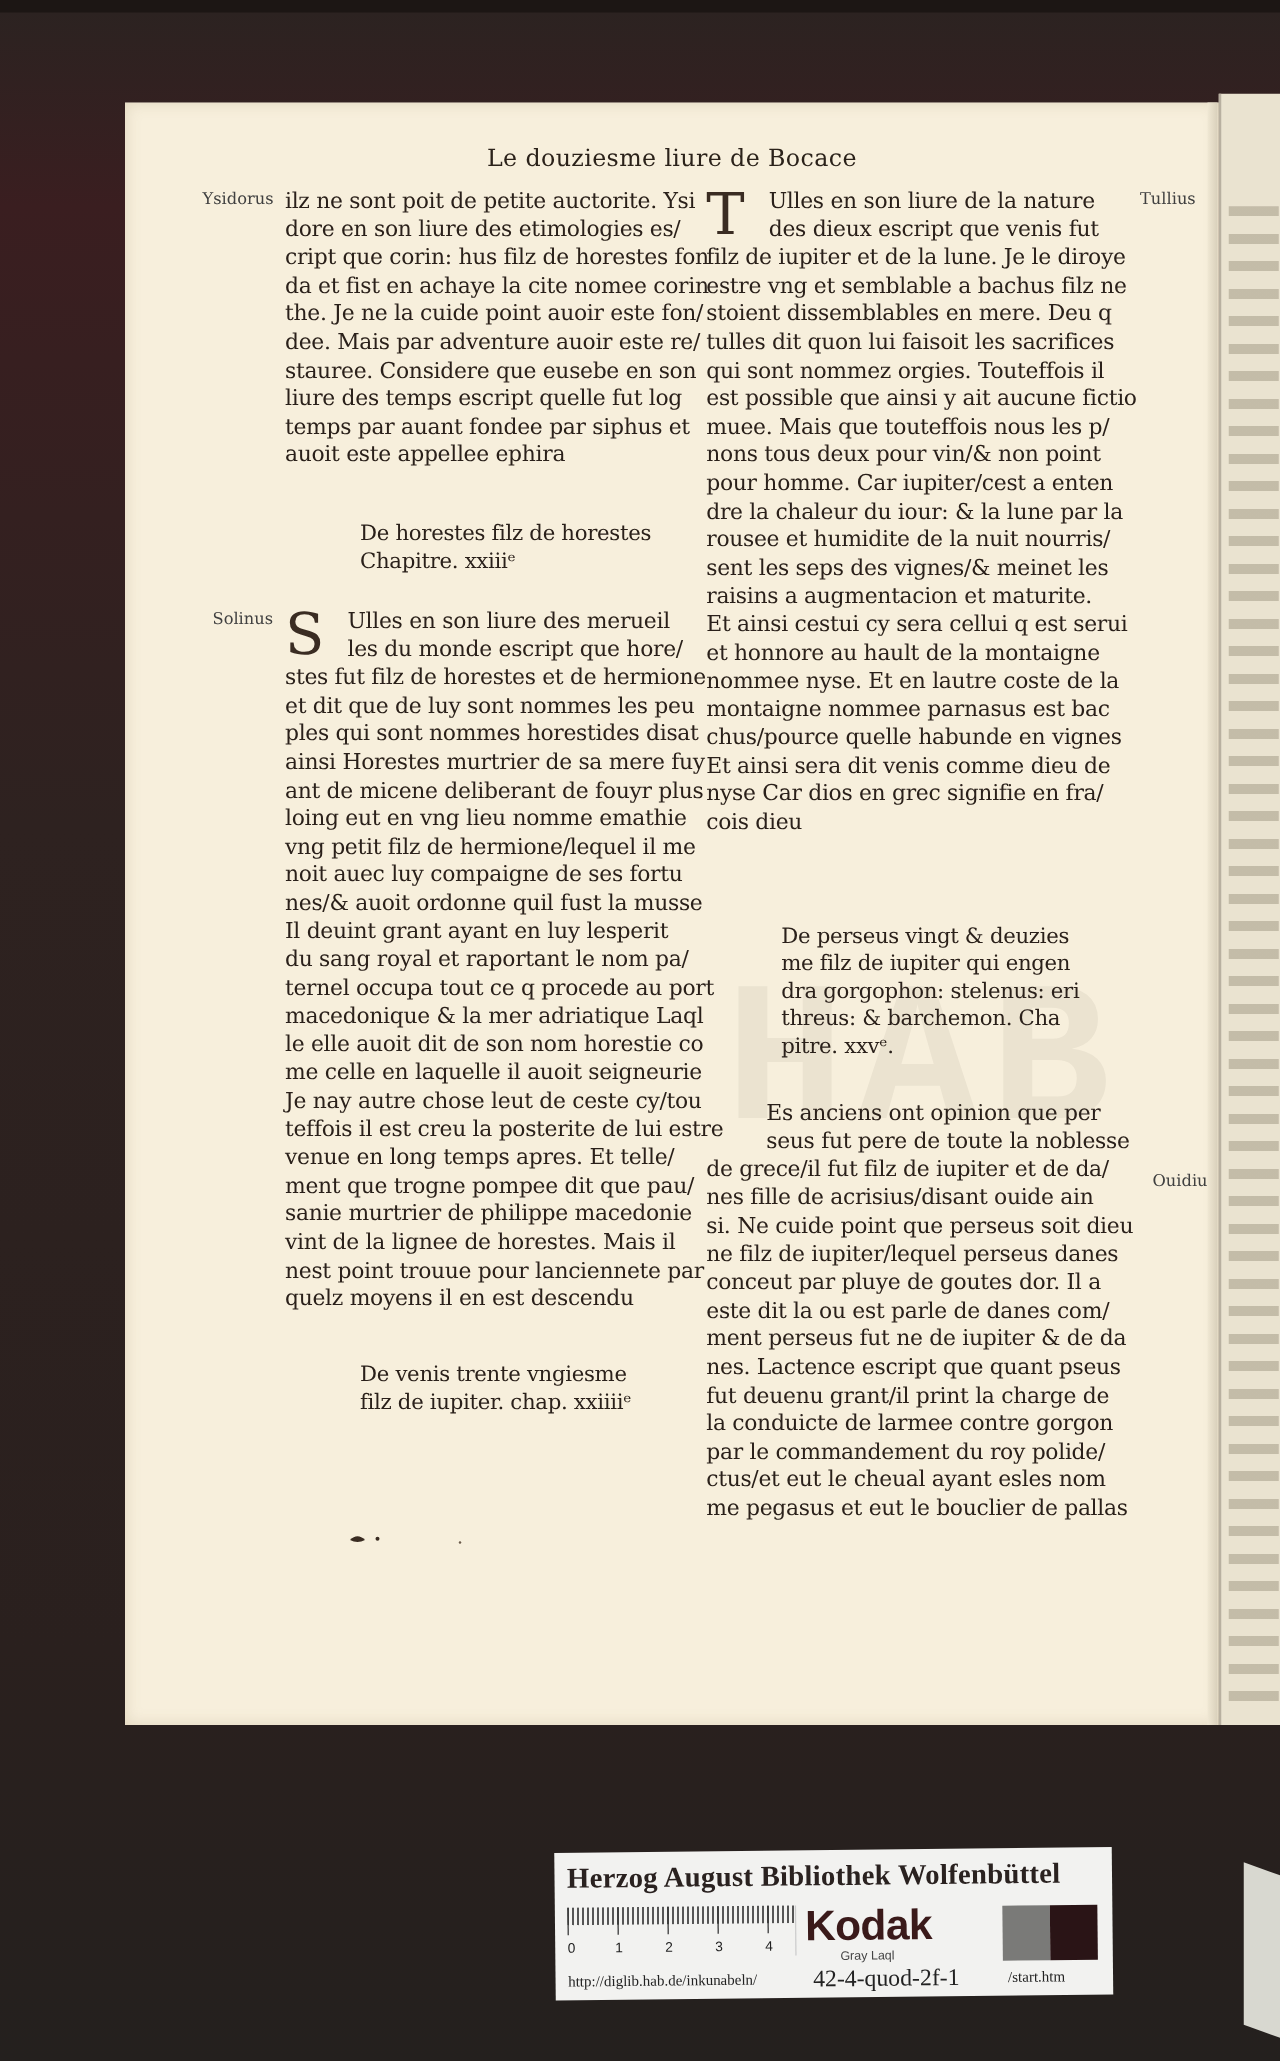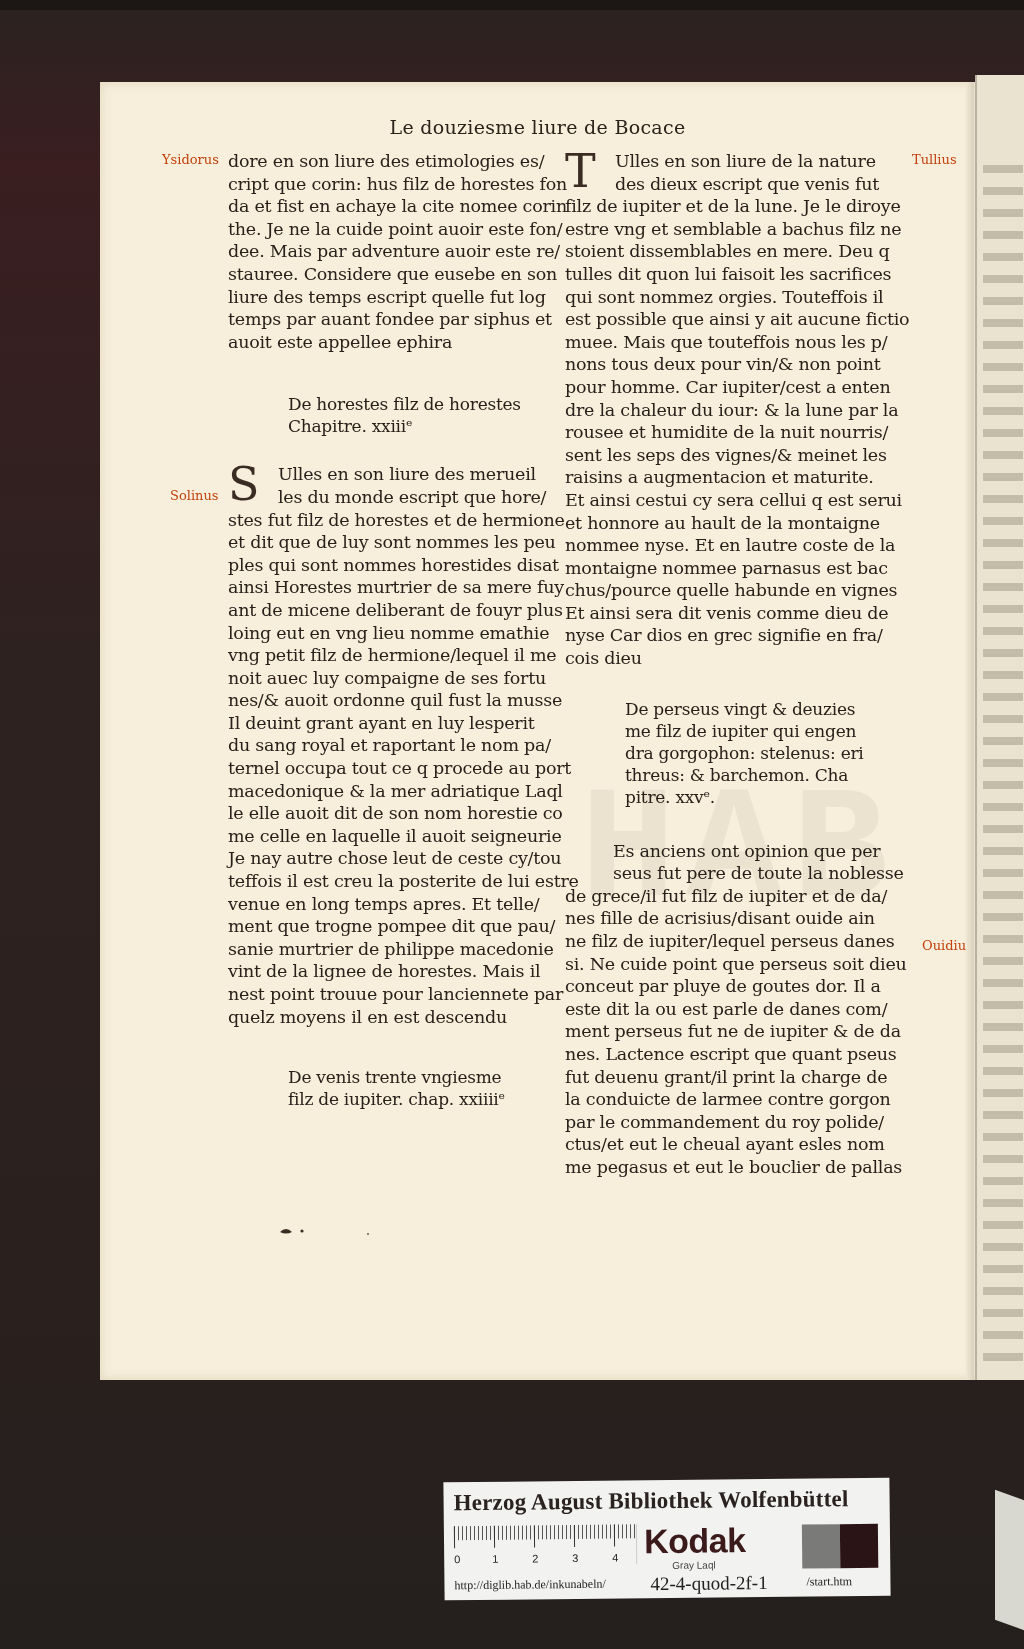--- a/index.html
+++ b/index.html
@@ -46,28 +46,28 @@
     .col {
       position: absolute; top: 68px; width: 325px;
       font-family: "DejaVu Serif", serif; font-size: 17.5px; line-height: 22.6px;
       color: #2a201a; letter-spacing: -0.25px;
     }
     .col-left { left: 128px; }
     .col-right { left: 465px; }
     .line { white-space: nowrap; display: block; }
     .gap { height: 22px; }
     .heading { padding-left: 60px; font-size: 17px; line-height: 22px; }
-    .heading-right { padding-left: 60px; font-size: 17px; line-height: 22px; }
+    .heading-right { padding-left: 60px; font-size: 17px; line-height: 22px; margin-top: 40px; }
     .indent { padding-left: 48px; }
     .dropcap {
       float: left; font-size: 46px; line-height: 42px; width: 46px; height: 44px;
       margin-right: 4px; font-family: "DejaVu Serif", serif; color: #3a2c22;
     }
     .marginal {
-      position: absolute; font-family: "DejaVu Serif", serif; font-size: 13px; color: #c2410c;
+      position: absolute; font-family: "DejaVu Serif", serif; font-size: 13px; color: #404040;
     }
     .watermark {
       position: absolute; left: 480px; top: 680px; font-family: Liberation Mono, monospace;
       font-size: 160px; font-weight: bold; color: rgba(150,140,120,0.12); letter-spacing: 10px;
     }
     .specks { position: absolute; left: 180px; top: 1140px; font-size: 12px; color: #3a2c22; }
     .calib {
       position: absolute; left: 444px; top: 1480px; width: 446px; height: 118px;
       background: #f2f2f0; transform: rotate(-0.6deg);
       font-family: "Liberation Serif", serif;
@@ -118,20 +118,21 @@
 <div class="page">
   <div class="watermark">HAB</div>
 
   <div class="running-head">Le douziesme liure de Bocace</div>
 
   <div class="marginal" style="left:62px; top:70px;">Ysidorus</div>
   <div class="marginal" style="left:70px; top:406px;text-align:right;">Solinus</div>
 
   <div class="col col-left">
     <div>
+      <span class="line">ilz ne sont poit de petite auctorite. Ysi</span>
       <span class="line">dore en son liure des etimologies es/</span>
       <span class="line">cript que corin: hus filz de horestes fon</span>
       <span class="line">da et fist en achaye la cite nomee corin</span>
       <span class="line">the. Je ne la cuide point auoir este fon/</span>
       <span class="line">dee. Mais par adventure auoir este re/</span>
       <span class="line">stauree.  Considere que eusebe en son</span>
       <span class="line">liure des temps escript quelle fut log</span>
       <span class="line">temps par auant fondee par siphus et</span>
       <span class="line">auoit este appellee ephira</span>
     </div>
@@ -213,22 +214,22 @@
       <span class="line">dra gorgophon: stelenus: eri</span>
       <span class="line">threus: &amp; barchemon. Cha</span>
       <span class="line">pitre. xxvᵉ.</span>
     </div>
     <div class="gap" style="height:32px;"></div>
     <div>
       <span class="line indent">Es anciens ont opinion que per</span>
       <span class="line indent">seus fut pere de toute la noblesse</span>
       <span class="line">de grece/il fut filz de iupiter et de da/</span>
       <span class="line">nes fille de acrisius/disant ouide ain</span>
+      <span class="line">si. Ne cuide point que perseus soit dieu</span>
       <span class="line">ne filz de iupiter/lequel perseus danes</span>
-      <span class="line">si. Ne cuide point que perseus soit dieu</span>
       <span class="line">conceut par pluye de goutes dor. Il a</span>
       <span class="line">este dit la ou est parle de danes com/</span>
       <span class="line">ment perseus fut ne de iupiter &amp; de da</span>
       <span class="line">nes. Lactence escript que quant pseus</span>
       <span class="line">fut deuenu grant/il print la charge de</span>
       <span class="line">la conduicte de larmee contre gorgon</span>
       <span class="line">par le commandement du roy polide/</span>
       <span class="line">ctus/et eut le cheual ayant esles nom</span>
       <span class="line">me pegasus et eut le bouclier de pallas</span>
     </div>

